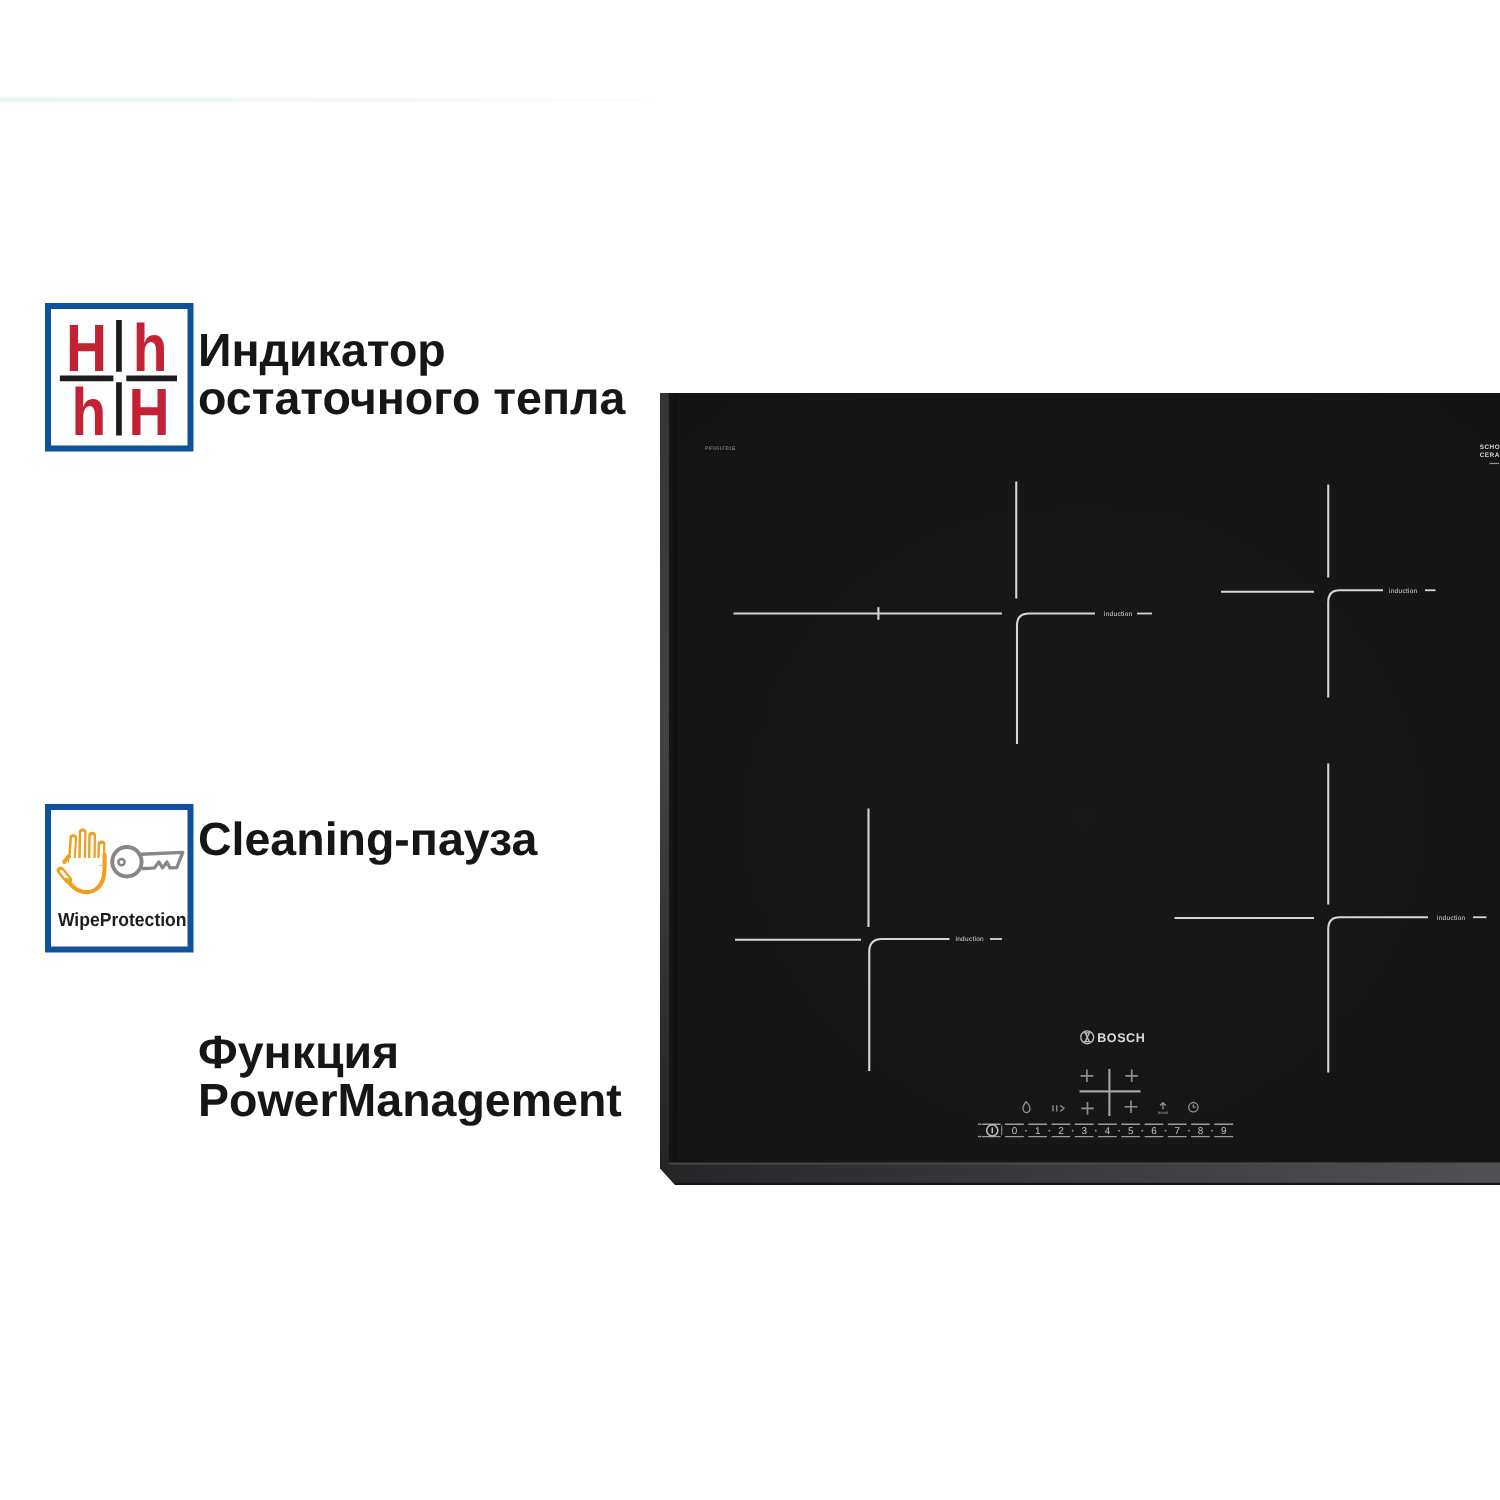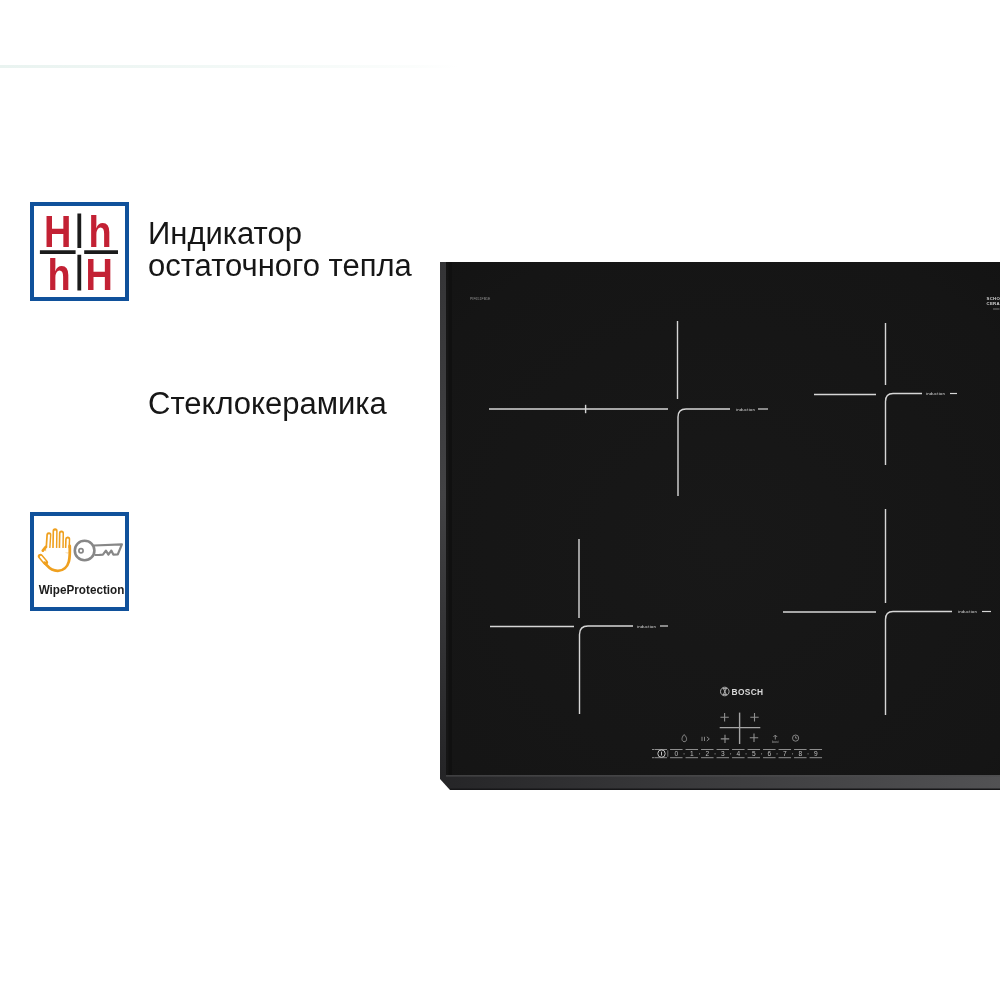--- a/index.html
+++ b/index.html
@@ -1,19 +1,19 @@
 <!DOCTYPE html>
 <html><head>
 <meta charset="utf-8">
 <style>
 html,body{margin:0;padding:0;background:#fff;}
 #page{position:relative;width:1000px;height:1000px;overflow:hidden;background:#fff;font-family:"Liberation Sans",sans-serif;will-change:transform;}
 .abs{position:absolute;}
 .box{position:absolute;left:30px;width:91px;height:91px;border:4px solid #10519b;background:#fff;}
-.lbl{position:absolute;left:148px;font-size:31px;line-height:32px;color:#161616;}
+.lbl{position:absolute;left:132px;font-size:31px;line-height:32px;color:#161616;font-weight:bold;}
 </style>
 </head>
 <body>
 <div id="page">
 <div class="abs" style="left:0;top:65px;width:458px;height:3px;background:linear-gradient(to right,#e9f3f0,#f3f9f7 55%,#fbfdfc 90%,#ffffff)"></div>
 
 <div class="box" style="top:202px">
 <svg width="91" height="91" viewBox="0 0 91 91">
   <g stroke="#1b1b1b" stroke-width="3.8" fill="none">
     <path d="M45.3,7.4 V41.9 M45.3,48.8 V84.4"></path>
@@ -22,21 +22,21 @@
   <g fill="#c32134" font-weight="bold" font-size="44.6">
     <text transform="translate(10,41) scale(0.85,1)">H</text>
     <text transform="translate(54.5,41) scale(0.85,1)">h</text>
     <text transform="translate(13.6,84.3) scale(0.85,1)">h</text>
     <text transform="translate(51.6,84.3) scale(0.85,1)">H</text>
   </g>
 </svg>
 </div>
 
 
-<div class="box" style="top:512px">
+<div class="box" style="top:536px">
 <svg width="91" height="91" viewBox="0 0 91 91">
   <g fill="none" transform="translate(-4.0,-5.6) scale(1.2)">
     <path stroke="#efa01f" stroke-width="4.3" stroke-linecap="round" d="M14.9,32.5 L15.7,20.3 M20.6,32.5 L20.9,17.1 M26,32.5 L26.2,18.9 M31.1,33.5 L31.4,23.8 M12.9,43.4 L8.7,38.3"></path>
     <path stroke="#ffffff" stroke-width="1.7" stroke-linecap="round" d="M15.1,31.3 L15.8,20.7 M20.7,31.3 L20.95,17.5 M26.05,31.3 L26.25,19.3 M31.15,32.3 L31.45,24.2 M12.3,42.6 L9.1,38.7"></path>
     <rect x="13.4" y="31.3" width="19.9" height="4" fill="#ffffff" stroke="none"></rect>
     <g stroke="#efa01f" stroke-width="2.3" stroke-linecap="round" stroke-linejoin="round">
       <path d="M33.1,29.5 C33.3,35 33.2,39.5 32.4,42.6 C31.2,47.2 27.6,50.2 23.3,50.3 C19.6,50.4 16.7,48.8 14.1,45.8 C13.5,45.1 12.7,44.2 12.1,43.5"></path>
       <path d="M13.2,30.4 C12.3,31.5 11.4,32.6 10.7,33.5"></path>
     </g>
   </g>
@@ -44,21 +44,22 @@
     <circle cx="50.6" cy="34.5" r="9.8" stroke-width="2.6"></circle>
     <circle cx="47" cy="34.7" r="2.1" stroke-width="1.7"></circle>
     <path stroke-width="2.2" stroke-linejoin="round" d="M60,29.5 L87.9,28.3 L83.8,38.4 L79.3,38.6 L77.3,34.6 L74.4,38.6 L71.9,34.6 L68.9,38.6 L65.5,38.9 L60.5,39"></path>
   </g>
   <text transform="translate(47.5,77.5) scale(0.93,1)" text-anchor="middle" font-weight="bold" font-size="12.6" fill="#1d1d1d">WipeProtection</text>
 </svg>
 </div>
 
 
 <div class="lbl" style="top:218px">Индикатор<br>остаточного тепла</div>
-<div class="lbl" style="top:388px">Стеклокерамика</div>
+<div class="lbl" style="top:544px">Cleaning-пауза</div>
+<div class="lbl" style="top:686px">Функция<br>PowerManagement</div>
 
 <div class="abs" style="left:440px;top:262px;width:560px;height:528px">
 <svg width="560" height="528" viewBox="0 0 560 528">
   <defs>
     <linearGradient id="lstrip" x1="0" y1="0" x2="0" y2="1">
       <stop offset="0" stop-color="#343436"></stop>
       <stop offset="0.45" stop-color="#424244"></stop>
       <stop offset="1" stop-color="#242426"></stop>
     </linearGradient>
     <linearGradient id="bevelg" x1="0" y1="0" x2="1" y2="0">

